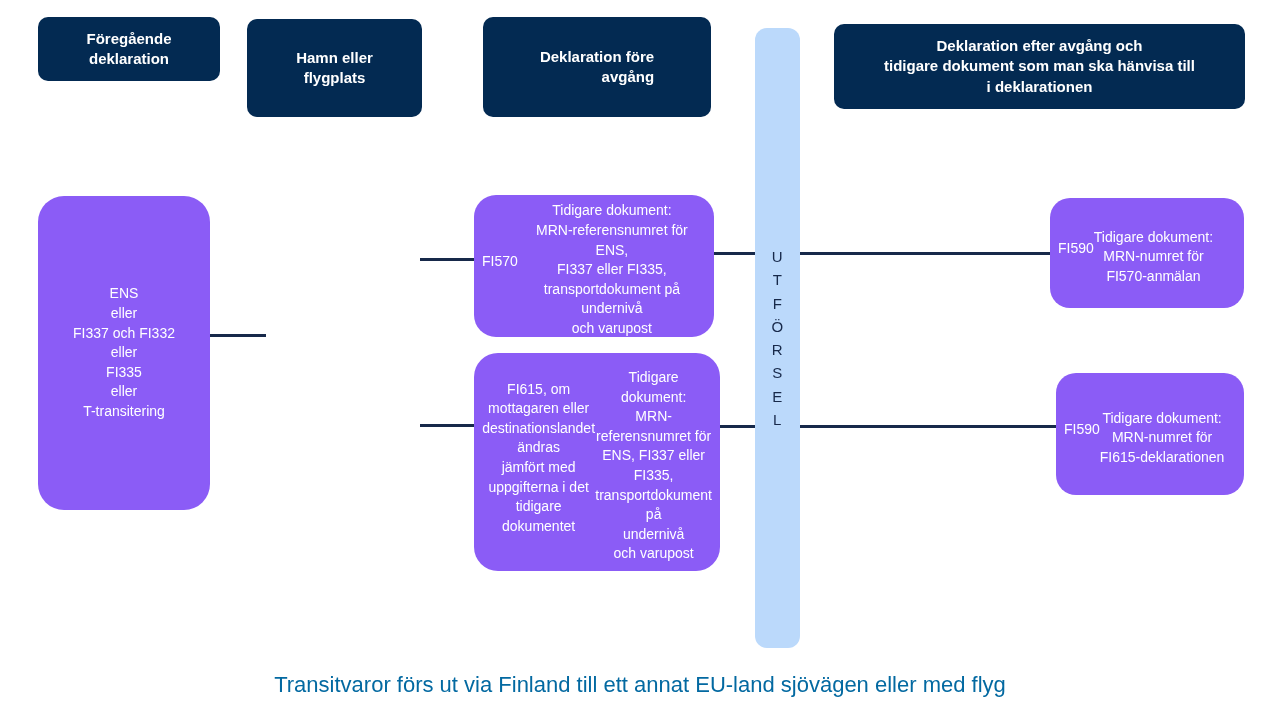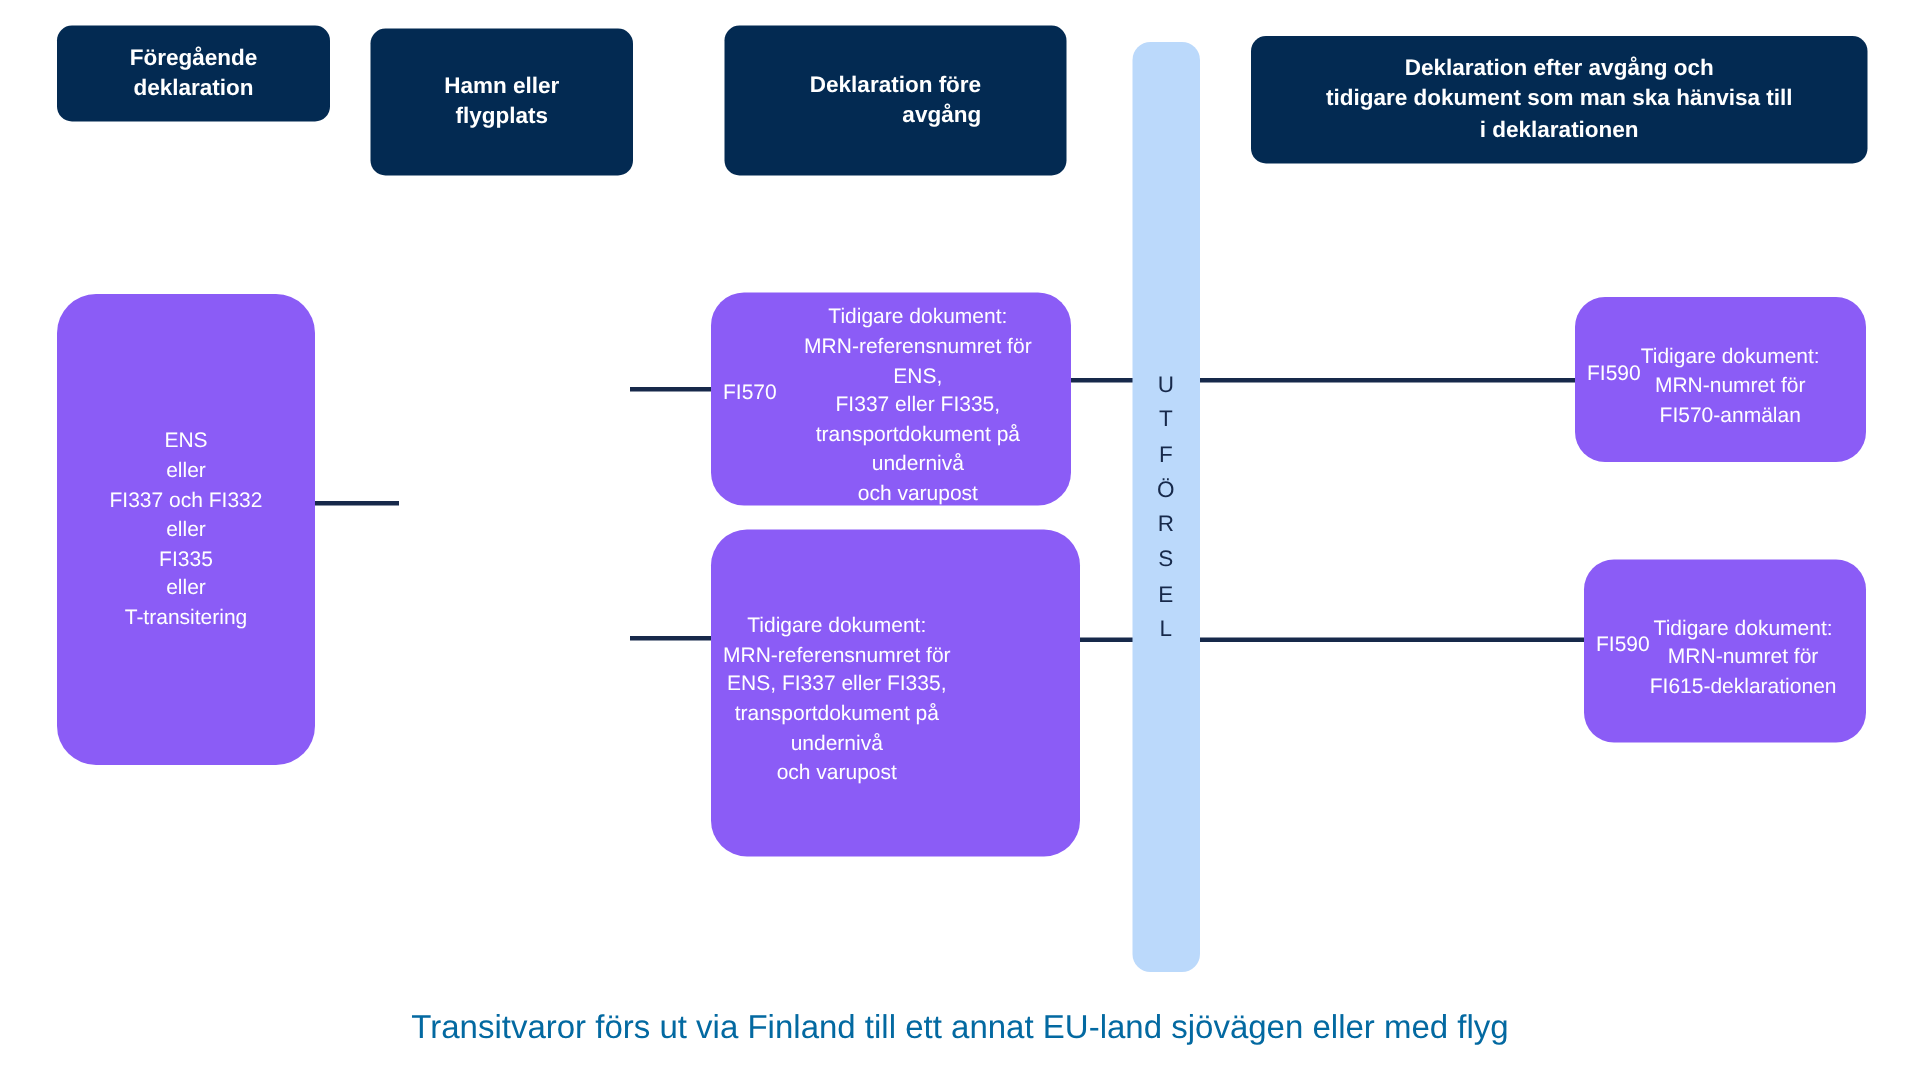--- a/index.html
+++ b/index.html
@@ -165,20 +165,24 @@
     <span class="title">FI570</span>
     <span class="body">Tidigare dokument:
 MRN-referensnumret för ENS,
 FI337 eller FI335,
 transportdokument på
 undernivå
 och varupost</span>
   </div>
 
   <div class="proc-box anchor-top" style="left:474px; top:353px; width:246px; height:218px; border-radius:24px;">
+    <span class="title">FI615, om mottagaren eller
+destinationslandet ändras
+jämfört med uppgifterna i det
+tidigare dokumentet</span>
     <span class="body">Tidigare dokument:
 MRN-referensnumret för
 ENS, FI337 eller FI335,
 transportdokument på
 undernivå
 och varupost</span>
   </div>
 
   <div class="proc-box anchor-top" style="left:1050px; top:198px; width:194px; height:110px; border-radius:20px;">
     <span class="title">FI590</span>

